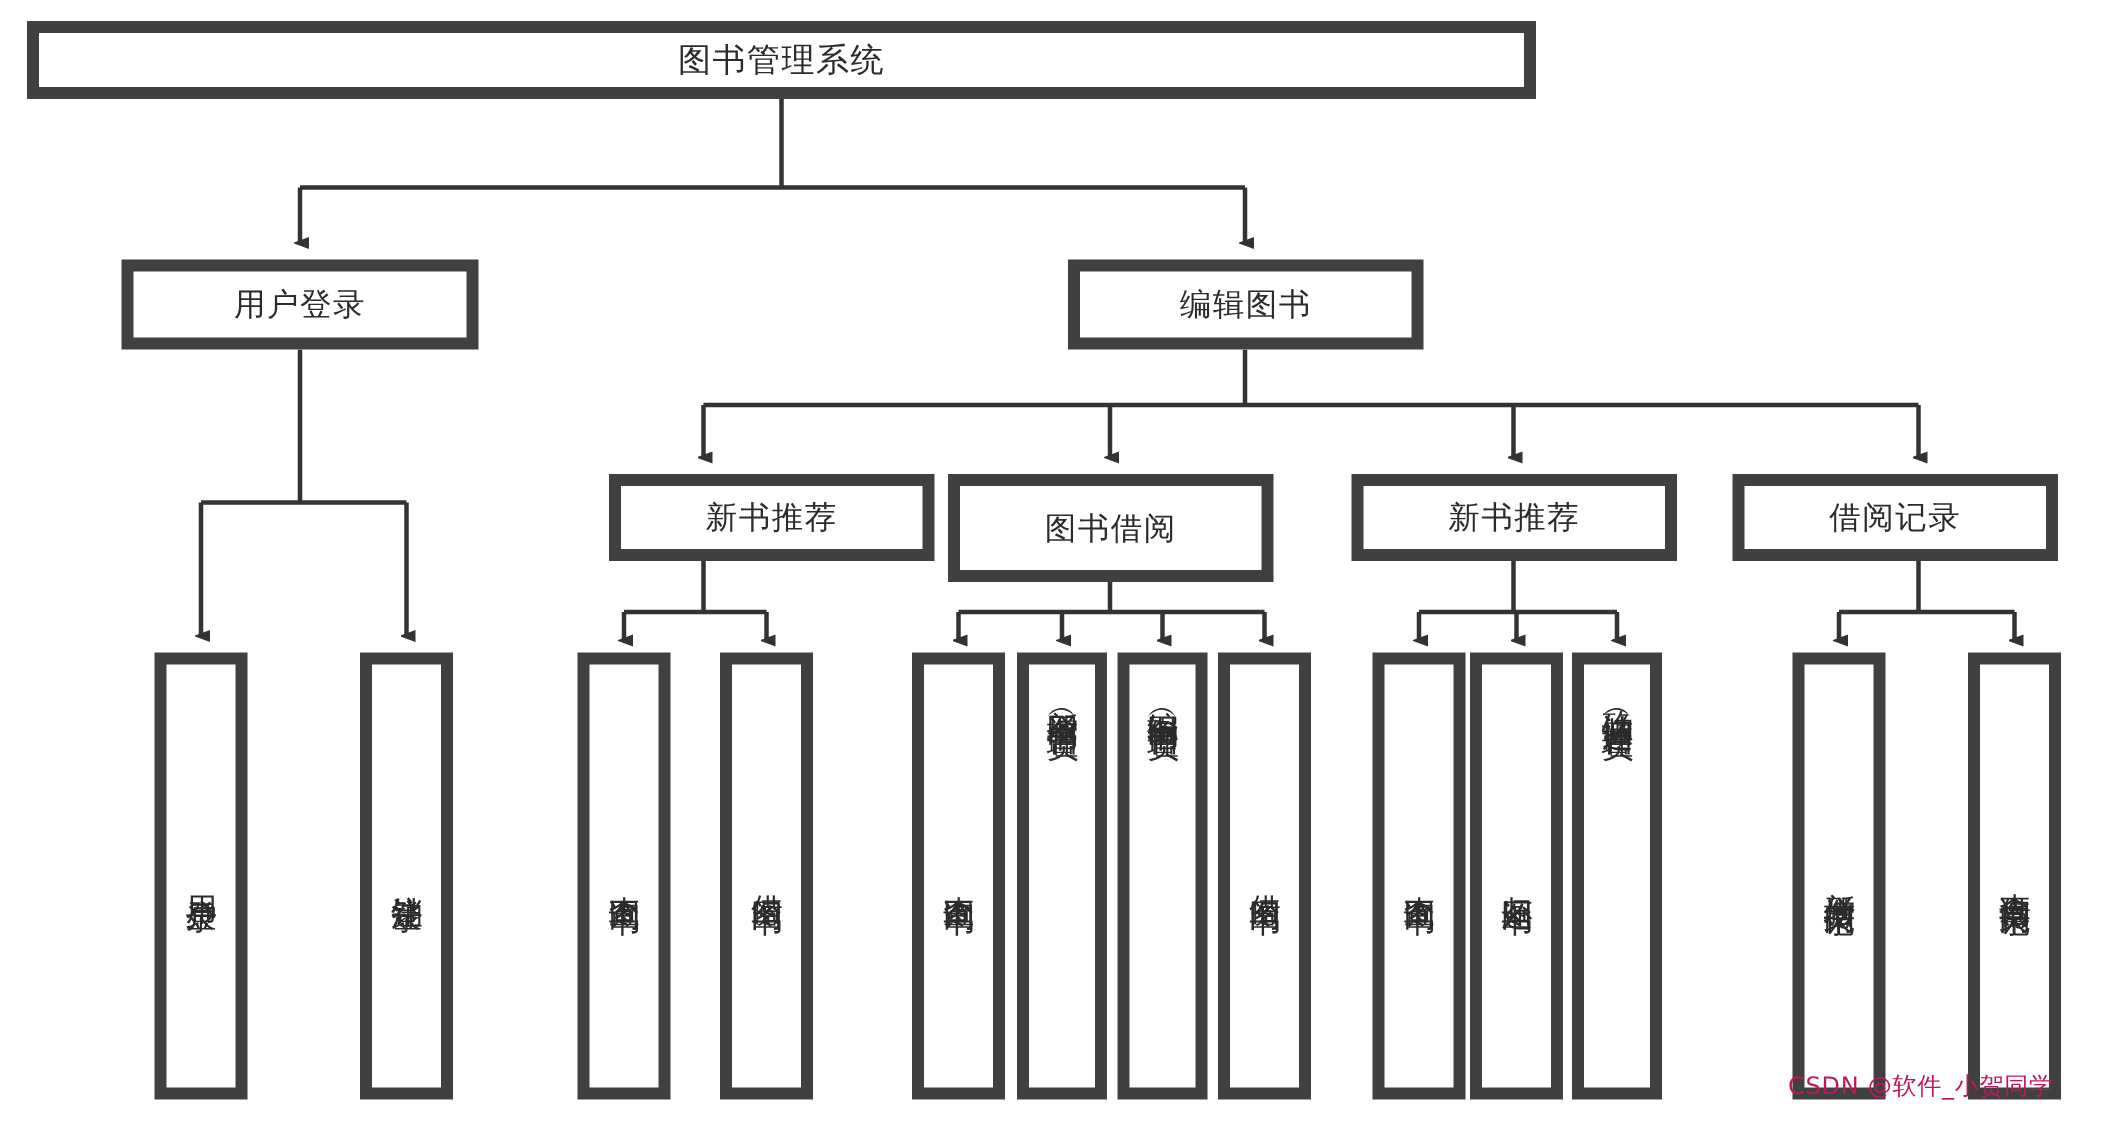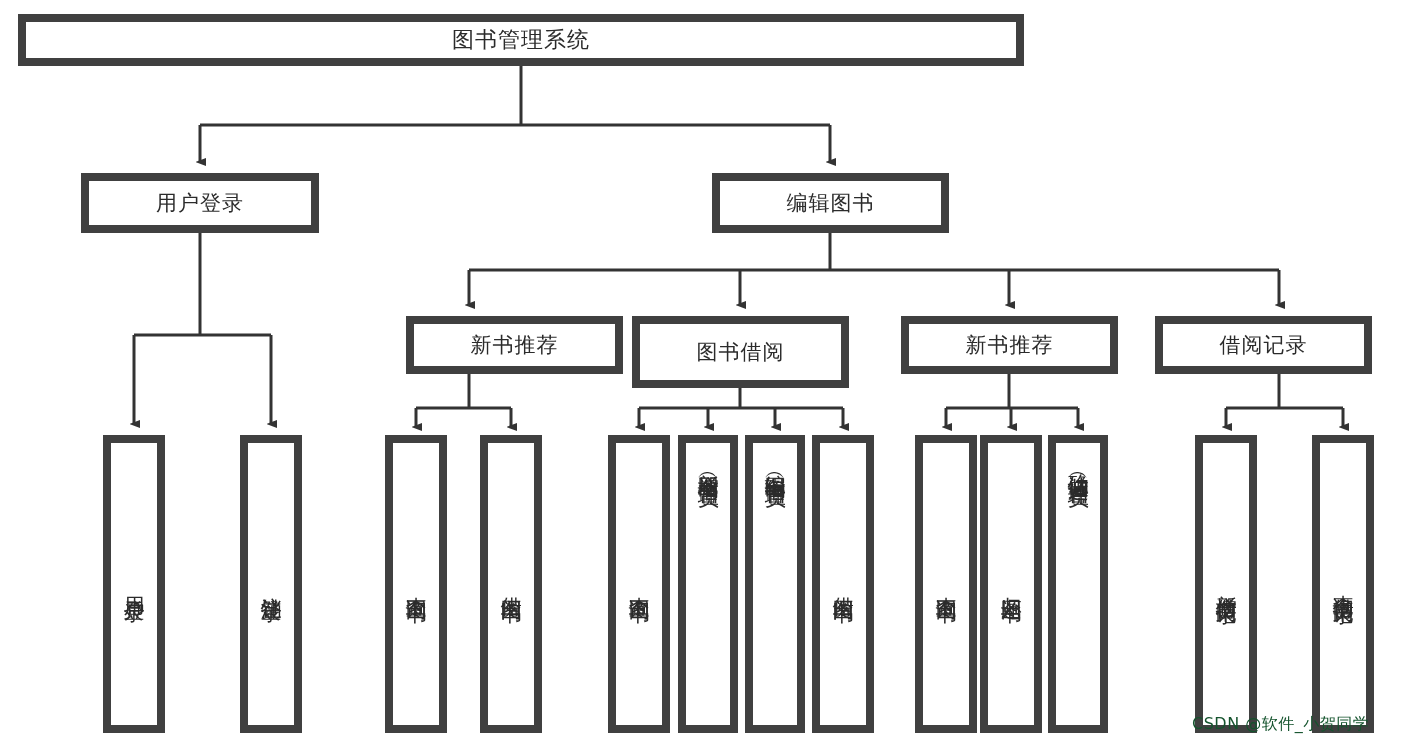--- a/index.html
+++ b/index.html
@@ -56,21 +56,21 @@
     letter-spacing: 2px;
     white-space: nowrap;
   }
   .node.v.centered {
     align-items: center;
     padding-top: 0;
   }
   .watermark {
     position: absolute;
     font-size: 16px;
-    color: #14532d;
+    color: #be185d;
     white-space: nowrap;
     letter-spacing: 0.5px;
   }
 </style>
 </head>
 <body>
 
 <div id="canvas">
 
   <svg class="connectors" viewBox="0 0 1405 747">

